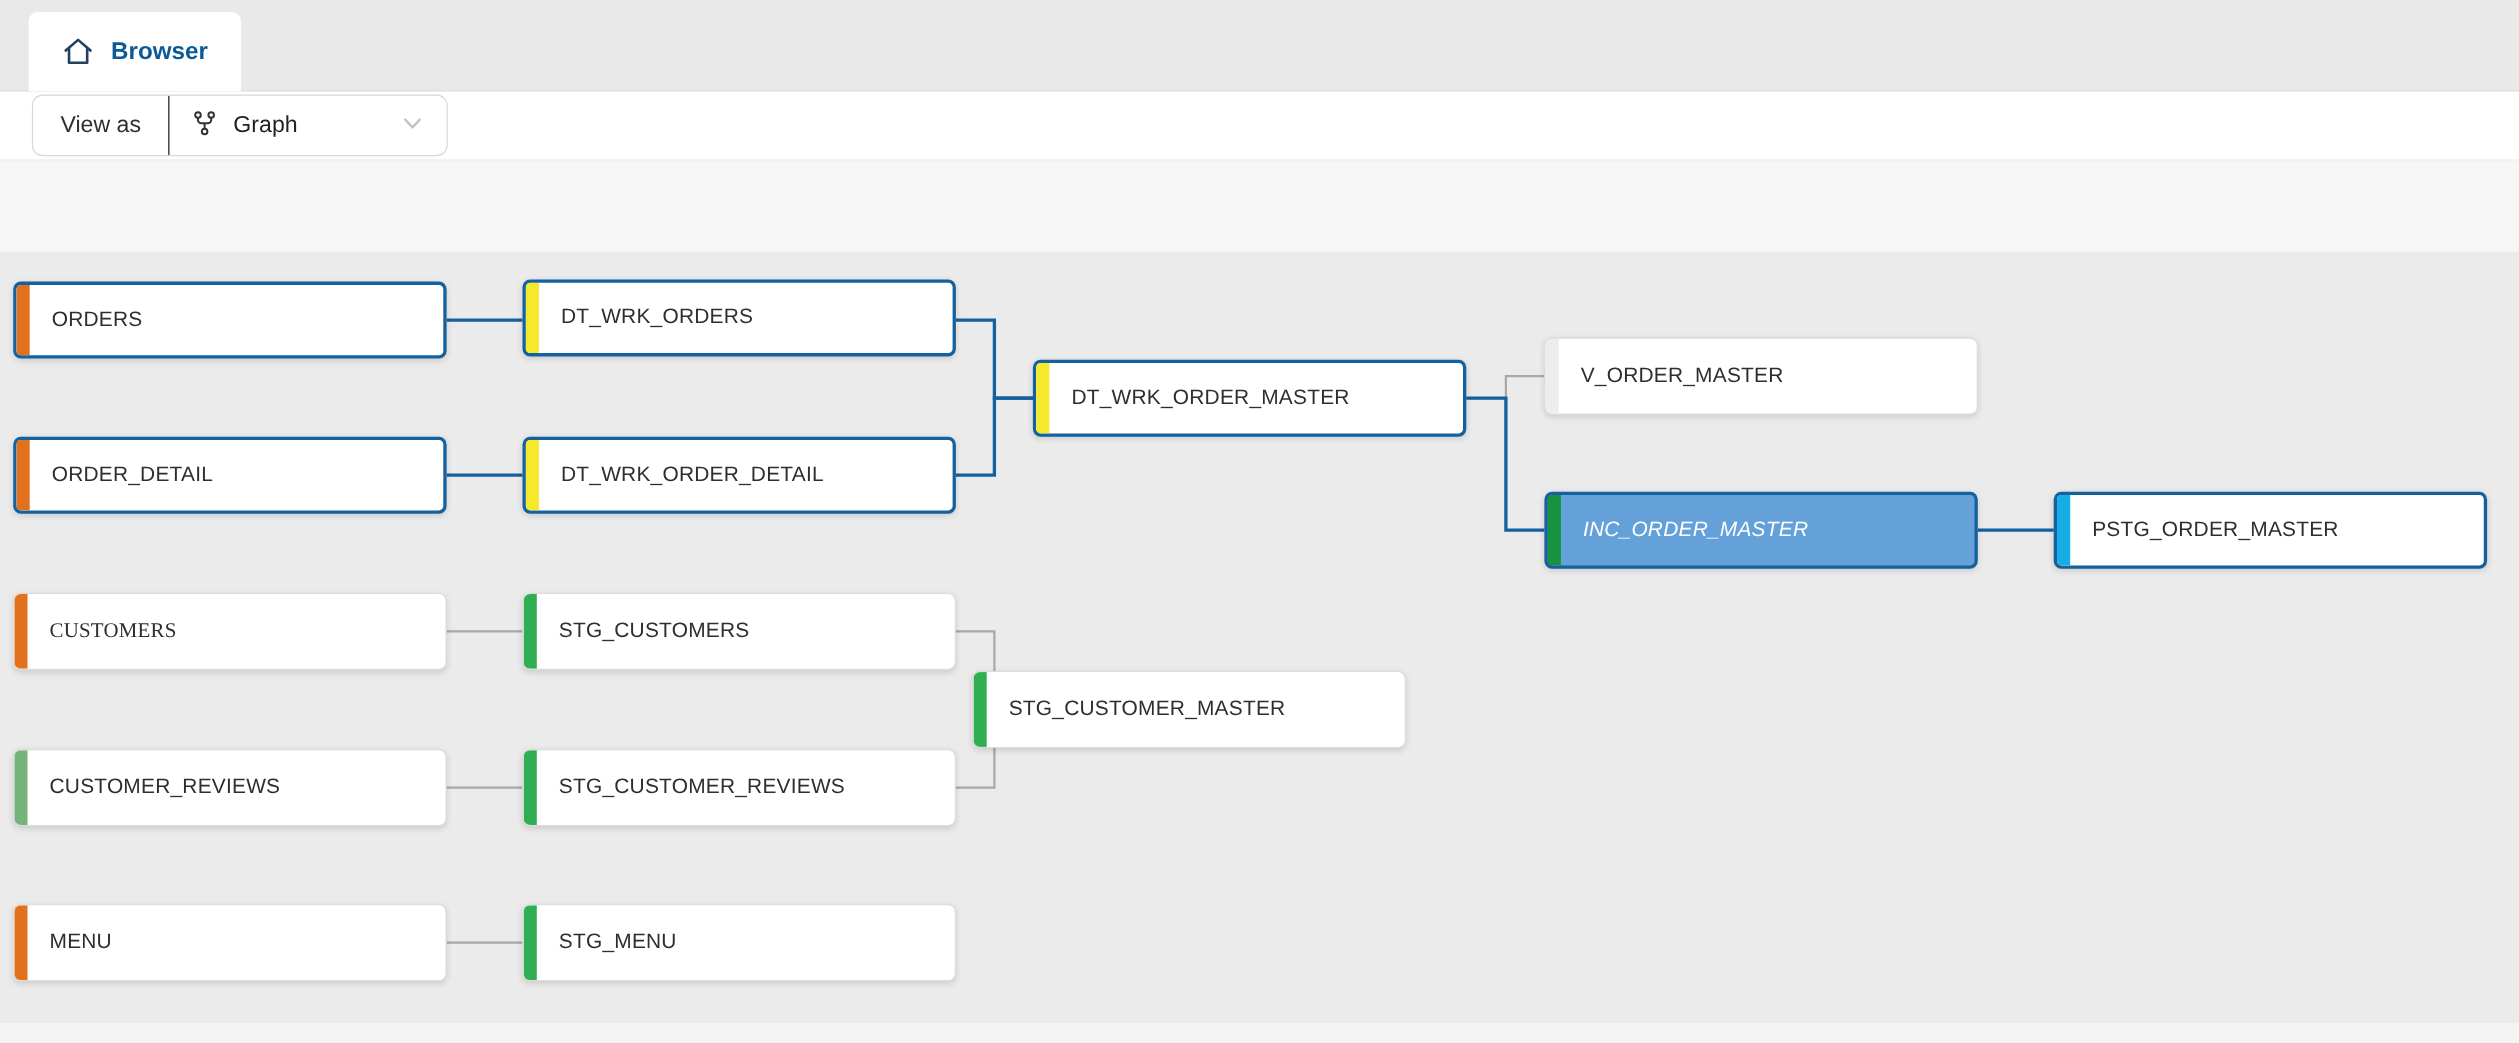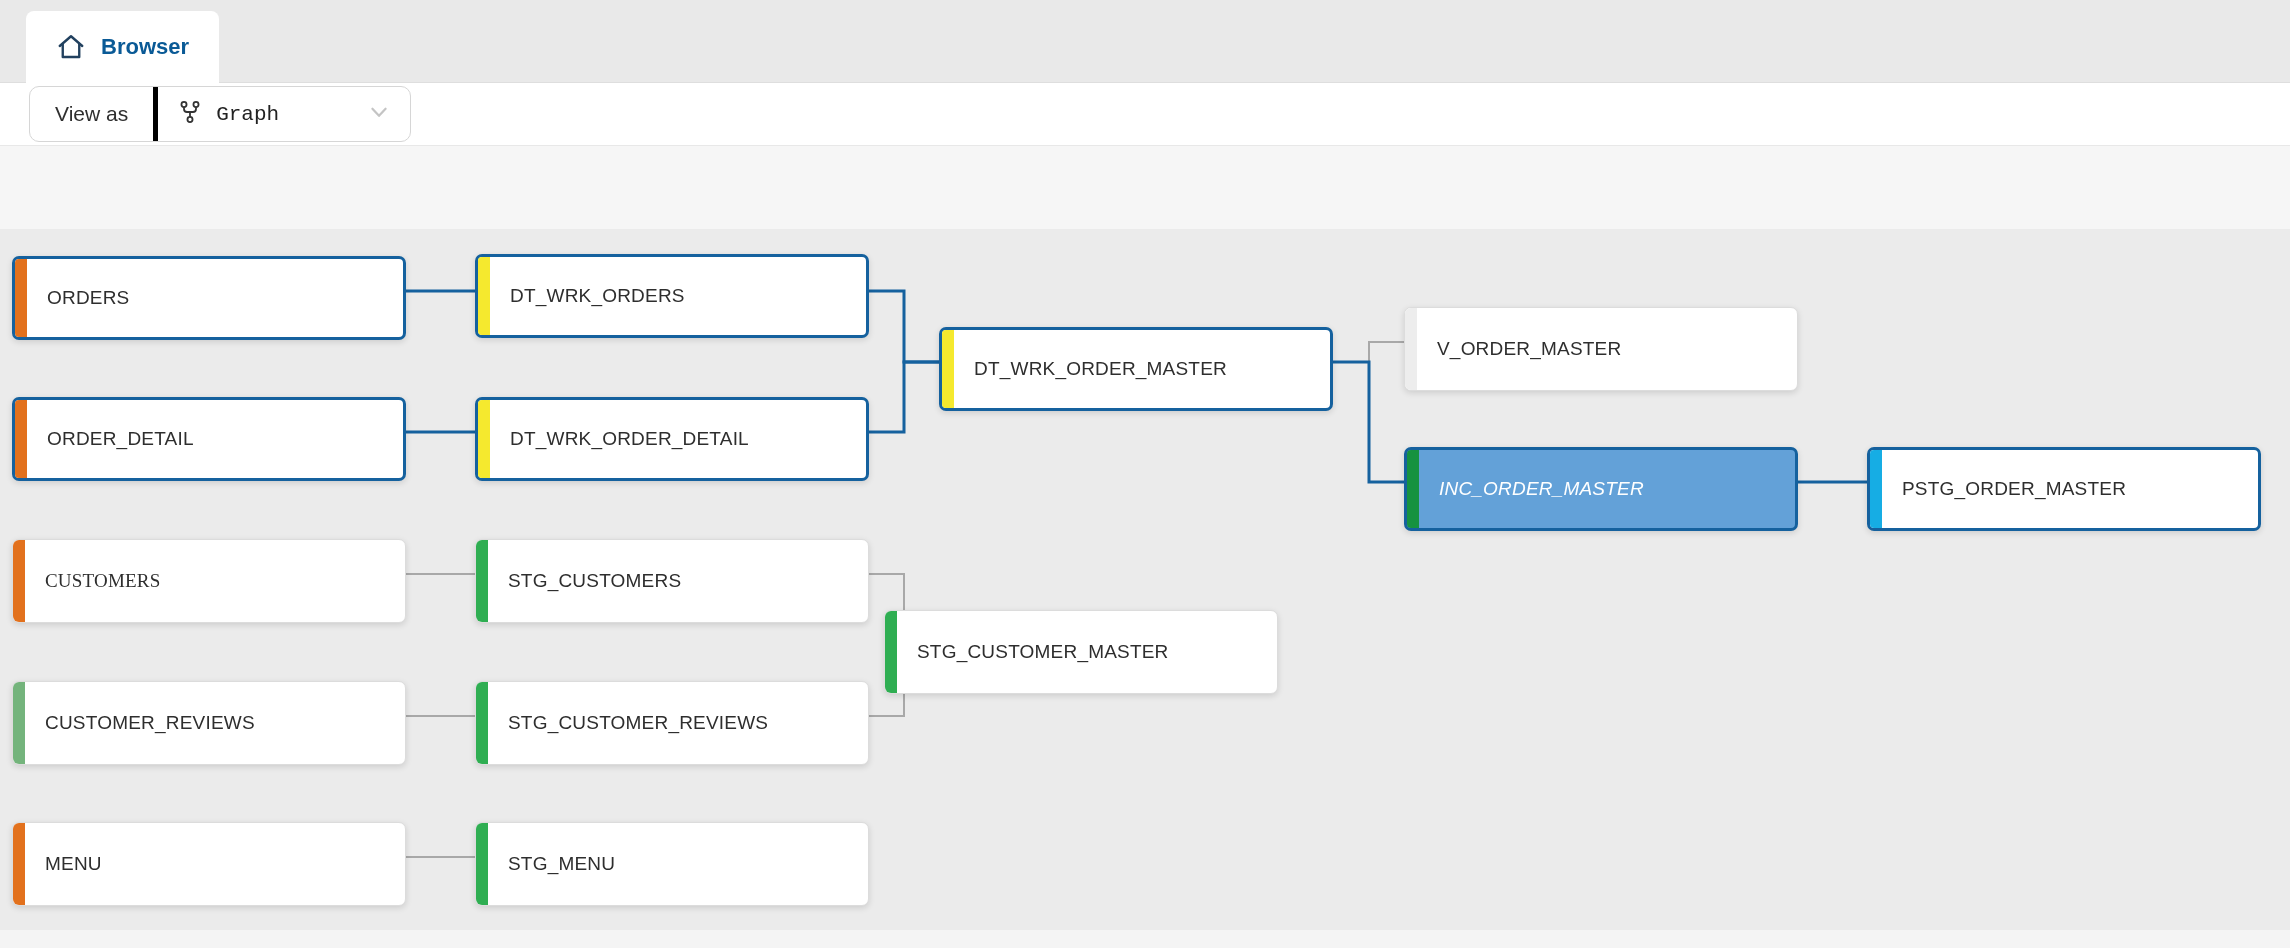--- a/index.html
+++ b/index.html
@@ -12,32 +12,32 @@
     border-radius:8px 8px 0 0; display:flex; align-items:center; gap:15px; padding:0 30px;
     color:#0a5a96; font-size:22px; font-weight:700; cursor:pointer; }
   .tab svg { display:block; }
 
   
   .toolbar { height:63px; background:#ffffff; display:flex; align-items:center;
     padding-left:29px; border-bottom:1px solid #e8e8e8; }
   .viewas-group { display:flex; align-items:stretch; height:56px; border:1px solid #d6d6d6;
     border-radius:10px; background:#fff; overflow:hidden; }
   .viewas-btn { font-family:inherit; font-size:21px; color:#2f2f2f; background:none; border:none;
-    border-right:5px solid #000000; padding:0 25px; cursor:pointer; }
+    border-right:1px solid #000000; padding:0 25px; cursor:pointer; }
   .view-select { display:flex; align-items:center; gap:14px; padding:0 20px; width:252px; cursor:pointer; }
-  .view-select .vvalue { font-size:21px; color:#222;font-family:Liberation Mono, monospace; }
+  .view-select .vvalue { font-size:21px; color:#222; }
   .view-select .chev { margin-left:auto; }
 
   
   .subbar { height:83px; background:#f6f6f6; }
   .canvas { position:relative; height:719px; background:#ebebeb; }
   #edges-svg { position:absolute; left:0; top:0; }
   .bottom-strip { position:absolute; left:0; right:0; bottom:0; height:18px; background:#f4f4f4; }
 
-  .node { position:absolute; width:394px; height:84px; background:#ffffff;
+  .node { position:absolute; width:394px; height:70px; background:#ffffff;
     border:1px solid #dcdcdc; border-radius:7px; overflow:hidden;
     box-shadow:0 2px 6px rgba(0,0,0,.13); display:flex; align-items:center; cursor:pointer; }
   .node .bar { position:absolute; left:0; top:0; bottom:0; width:12px; }
   .node .label { padding-left:32px; font-size:19px; color:#2e2e2e; letter-spacing:.2px;
     white-space:nowrap; }
   .node.highlighted { border:3px solid #15619e; }
   .node.selected   { border:3px solid #15619e; background:#63a1d8; }
   .node.selected .label { color:#ffffff;font-style:italic; }
 </style>
 </head>

